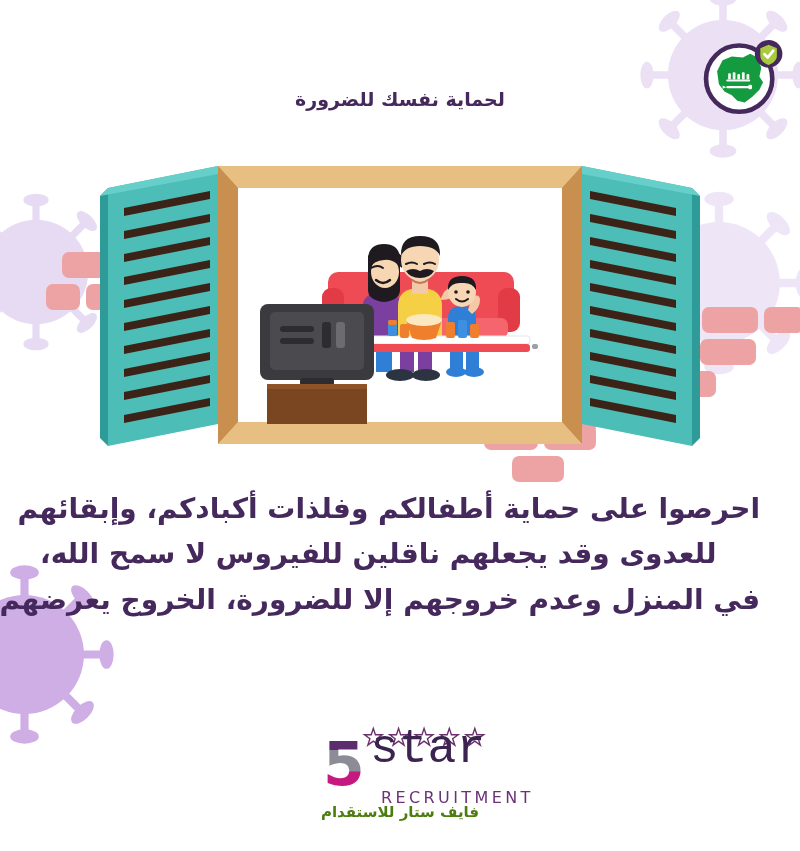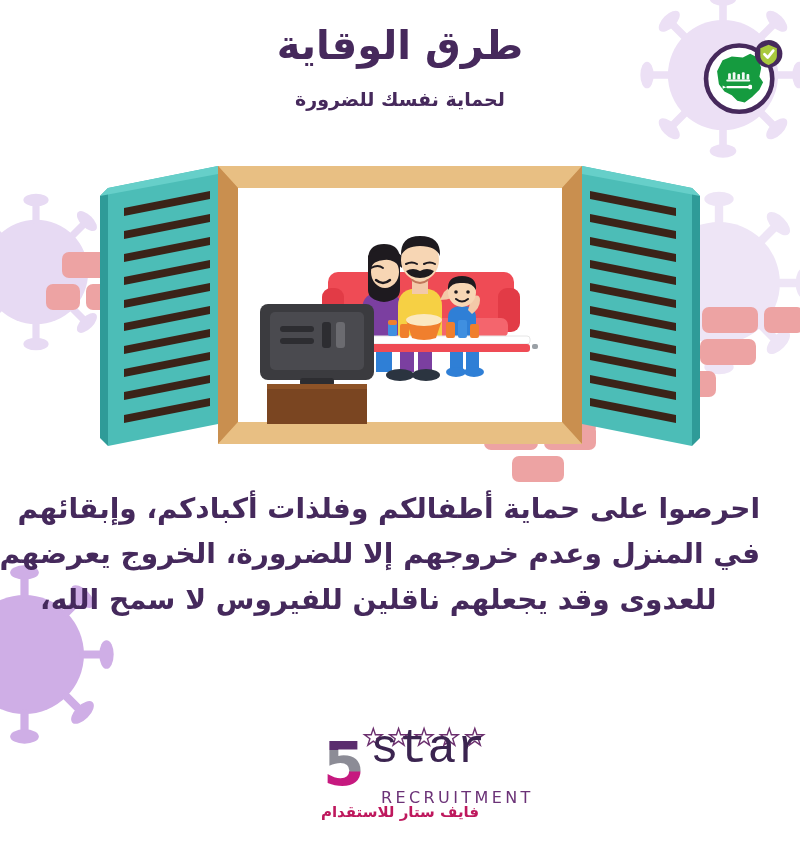--- a/index.html
+++ b/index.html
@@ -107,21 +107,21 @@
     font-size:48px;line-height:44px;color:#3b2450;
   }
   .logo-recruit{
     position:absolute;top:62px;left:66px;
     font-size:16px;letter-spacing:3.4px;color:#6b3277;
     font-family:"DejaVu Sans",sans-serif;font-weight:normal;
   }
   .logo-ar{
     position:absolute;top:77px;left:0;width:170px;
     text-align:center;direction:rtl;
-    font-size:15px;color:#be185d;font-weight:bold;
+    font-size:15px;color:#4d7c0f;font-weight:bold;
   }
 </style>
 </head>
 <body>
 
 <div class="poster">
 
   <div class="bg-layer">
 
     <svg class="virus" style="top:-20px;right:-18px;width:190px;height:190px;" viewBox="0 0 200 200">
@@ -239,21 +239,20 @@
     <div class="brick" style="top:339px;left:700px;width:56px;height:26px;"></div>
     <div class="brick" style="top:371px;left:660px;width:56px;height:26px;"></div>
 
     <div class="brick" style="top:409px;left:544px;width:52px;height:24px;"></div>
     <div class="brick" style="top:424px;left:484px;width:54px;height:26px;"></div>
     <div class="brick" style="top:424px;left:544px;width:52px;height:26px;"></div>
     <div class="brick" style="top:456px;left:512px;width:52px;height:26px;"></div>
   </div>
 
   <div class="header">
-    <div class="title">طرق الوقاية</div>
     <div class="subtitle">لحماية نفسك للضرورة</div>
 
     <svg class="flag-badge" viewBox="0 0 100 100">
       <circle cx="48" cy="54" r="36" fill="#ffffff" stroke="#46295c" stroke-width="5"></circle>
 
       <path d="M24 46 L30 34 L40 30 L52 31 L60 27 L68 31 L72 42 L70 52
                L74 58 L70 66 L62 74 L54 80 L46 78 L40 72 L32 68 L26 60 Z" fill="#159b3f"></path>
 
       <g fill="#ffffff" opacity="0.95">
         <rect x="36" y="48" width="3" height="7" rx="1"></rect>
@@ -405,22 +404,22 @@
           <rect x="200" y="218" width="34" height="8" rx="3" fill="#2d2d31"></rect>
           <rect x="167" y="224" width="100" height="40" fill="#7a4521"></rect>
           <rect x="167" y="224" width="100" height="5" fill="#8e5327"></rect>
         </g>
       </g>
     </svg>
   </div>
 
   <div class="body-copy">
     <span class="ln">احرصوا على حماية أطفالكم وفلذات أكبادكم، وإبقائهم</span>
+    <span class="ln">للعدوى وقد يجعلهم ناقلين للفيروس لا سمح الله،</span>
     <span class="ln">في المنزل وعدم خروجهم إلا للضرورة، الخروج يعرضهم</span>
-    <span class="ln">للعدوى وقد يجعلهم ناقلين للفيروس لا سمح الله،</span>
   </div>
 
   <div class="logo">
     <div class="logo-inner">
       <div class="logo-stars">
         <span>★</span>
         <span>★</span>
         <span>★</span>
         <span>★</span>
         <span>★</span>

